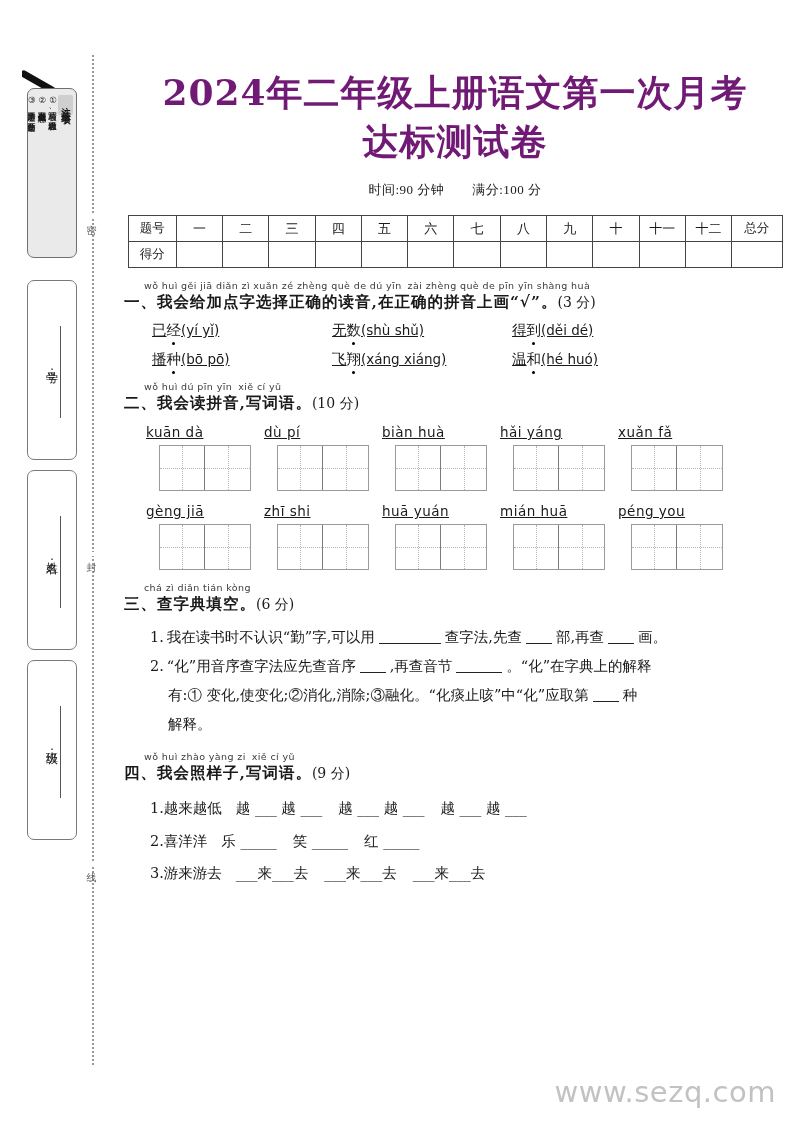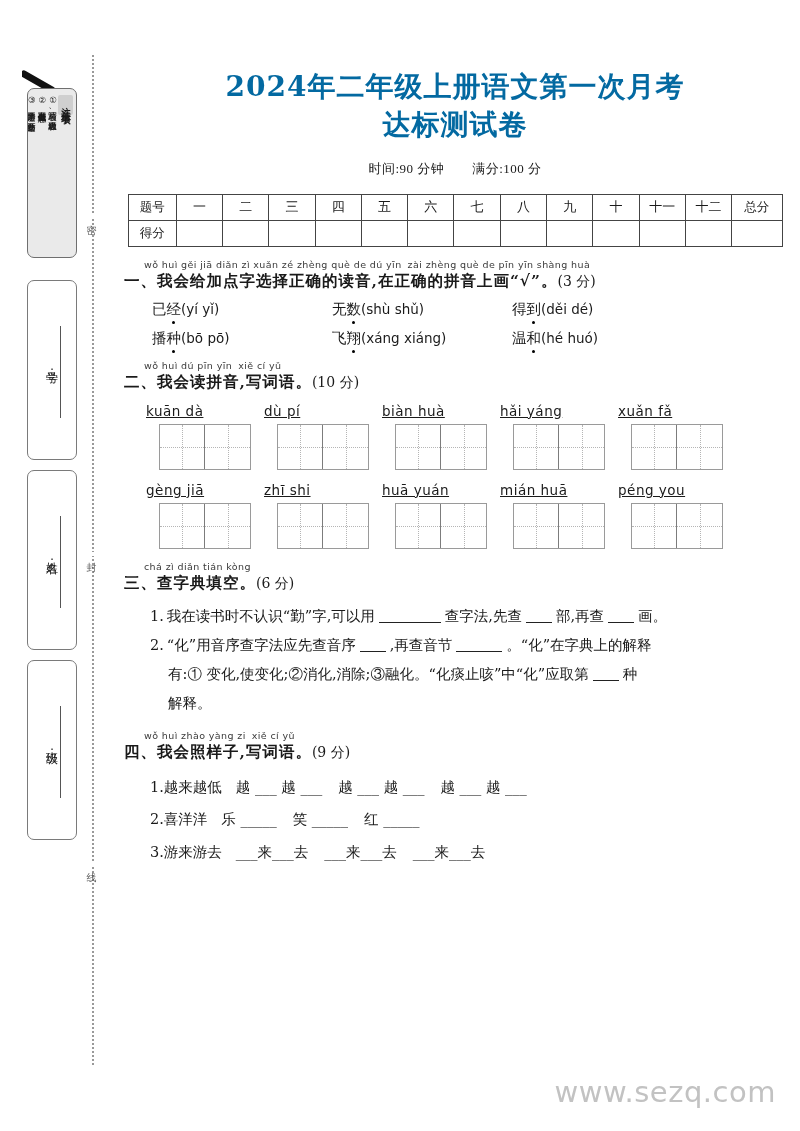--- a/index.html
+++ b/index.html
@@ -72,23 +72,23 @@
   }
   #seal-c0 { top: 215px; }
   #seal-c1 { top: 552px; }
   #seal-c2 { top: 862px; }
 
   
   .content { position: absolute; left: 110px; top: 0; width: 690px; height: 1131px; }
 
   .title-block { text-align: center; padding-top: 68px; }
   .paper-title {
-    font-size: 28px; font-weight: bold; line-height: 1.35;
+    font-size: 36px; font-weight: bold; line-height: 1.35;
     font-family: "DejaVu Serif", serif; letter-spacing: 1px;
-    color: #0369a1;
+    color: #701a75;
   }
   .exam-meta {
     margin-top: 16px; font-size: 13px; text-align: center;
     letter-spacing: 0.5px;
   }
   .exam-meta span { margin: 0 12px; }
 
   
   .score-table {
     margin: 16px auto 0 auto;
@@ -119,20 +119,21 @@
     font-family: "DejaVu Serif", serif; white-space: nowrap;
   }
   .sec-title .pts { font-weight: normal; font-size: 14px; letter-spacing: 0; }
 
   
   .choice-rows { margin: 8px 0 0 28px; }
   .choice-row { display: flex; margin-bottom: 10px; }
   .choice-item {
     width: 180px; font-size: 14.5px; white-space: nowrap;
     font-family: "DejaVu Serif", serif;
+    text-decoration: underline;
   }
   .dotted-char { position: relative; display: inline-block; }
   .dotted-char::after {
     content: ""; position: absolute; left: 50%; bottom: -5px;
     width: 3px; height: 3px; margin-left: -1.5px;
     background: #000; border-radius: 50%;
   }
   .py { font-family: "DejaVu Sans", sans-serif; font-size: 13.5px; }
 
   

